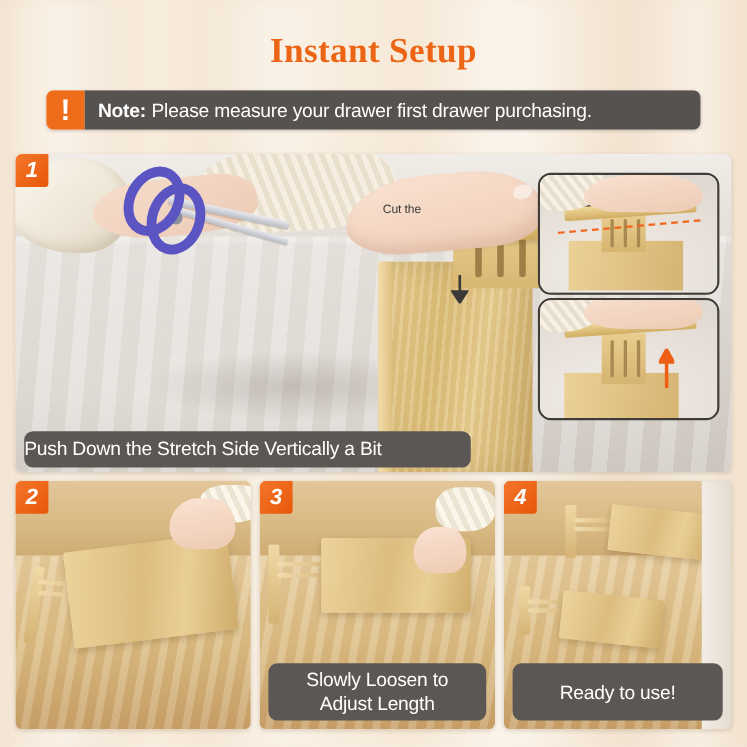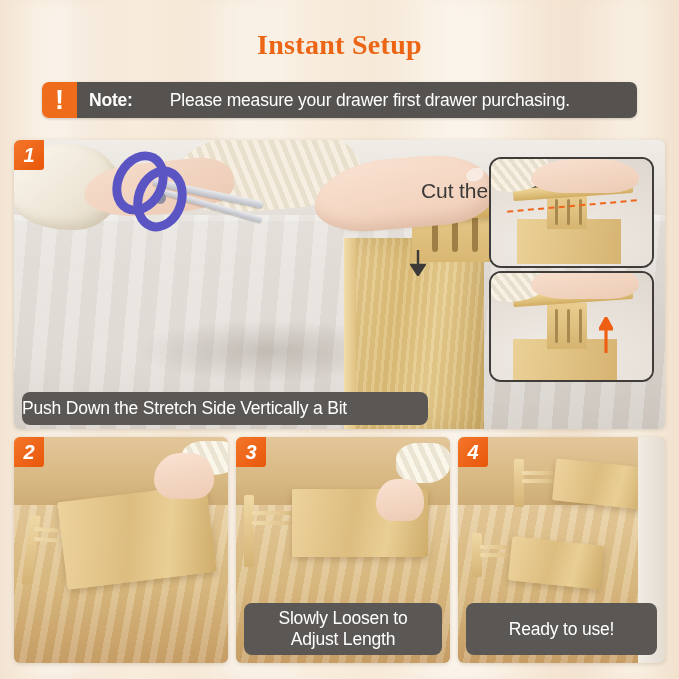--- a/index.html
+++ b/index.html
@@ -32,21 +32,21 @@
     filter: blur(6px);
     pointer-events: none;
   }
 
   
   .title {
     position: absolute; left: 0; top: 20px; width: 679px;
     text-align: center;
     font-family: "Liberation Serif", serif;
     font-weight: bold;
-    font-size: 28px;
+    font-size: 32px;
     color: #ec6514;
     letter-spacing: .3px;
     line-height: 50px;
   }
 
   
   .note-bar {
     position: absolute; left: 42px; top: 82px;
     width: 595px; height: 36px;
     display: flex; align-items: stretch;
@@ -64,21 +64,20 @@
   }
   .note-text {
     flex: 1;
     background: #55524f;
     color: #fff;
     display: flex; align-items: center;
     padding-left: 12px;
     font-size: 17.5px;
     letter-spacing: -.2px;
     white-space: nowrap;
-    gap: 32px;
   }
   .note-text b { font-weight: bold; margin-right: 5px; }
 
   
   .panel {
     position: absolute;
     border-radius: 6px;
     overflow: hidden;
     box-shadow: 0 1px 4px rgba(120,90,60,.22);
   }
@@ -227,23 +226,23 @@
     background: repeating-linear-gradient(95deg, rgba(255,255,255,.12) 0 3px, rgba(150,115,60,.08) 3px 8px);
   }
   .bamboo-edge {
     position: absolute; left: 330px; top: 98px; width: 12px; height: 195px;
     background: linear-gradient(90deg,#f3ddab,#dfc182);
   }
 
   
   .instr {
     position: absolute;
-    text-align: right;
+    text-align: left;
     color: #3c3a38;
-    font-size: 21px;
+    font-size: 11px;
     line-height: 22px;
     letter-spacing: -.1px;
     z-index: 7;
   }
   #instr-a { left: 348px; top: 180px; width: 140px; }
   #instr-b { left: 348px; top: 285px; width: 140px; }
   .arrow-down {
     position: absolute; left: 410px; top: 250px;
     width: 16px; height: 26px; z-index: 7;
   }

